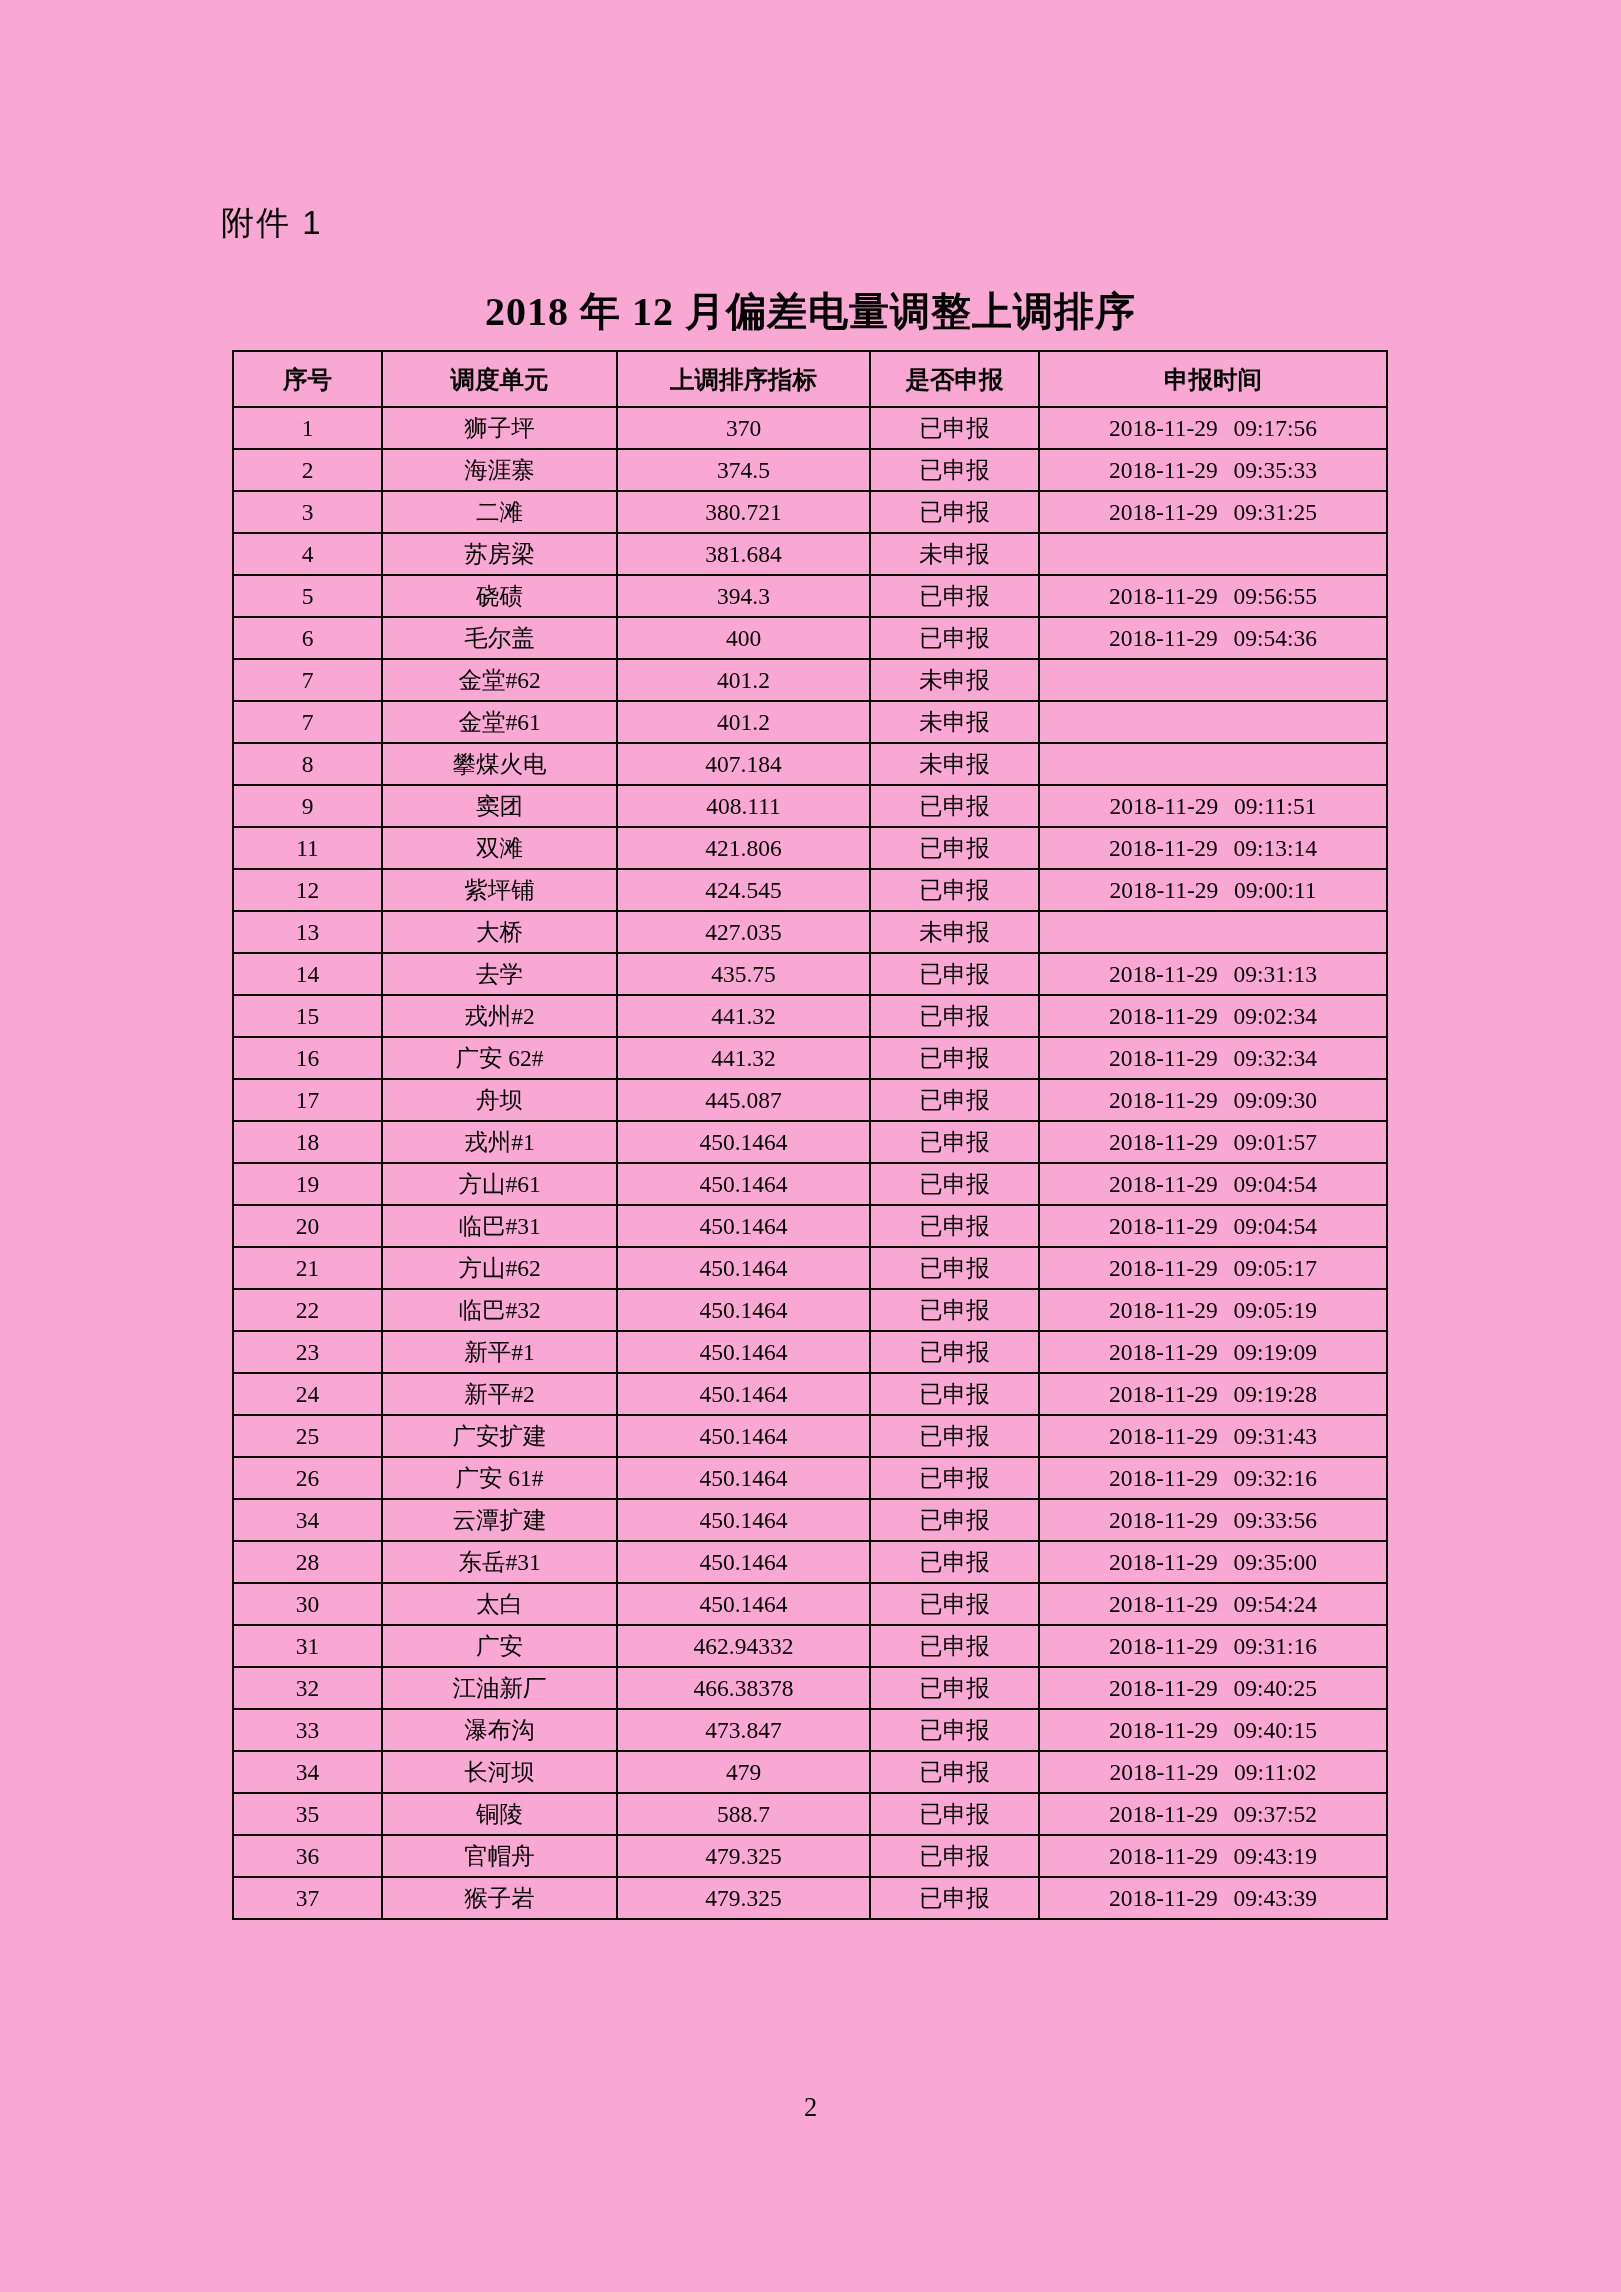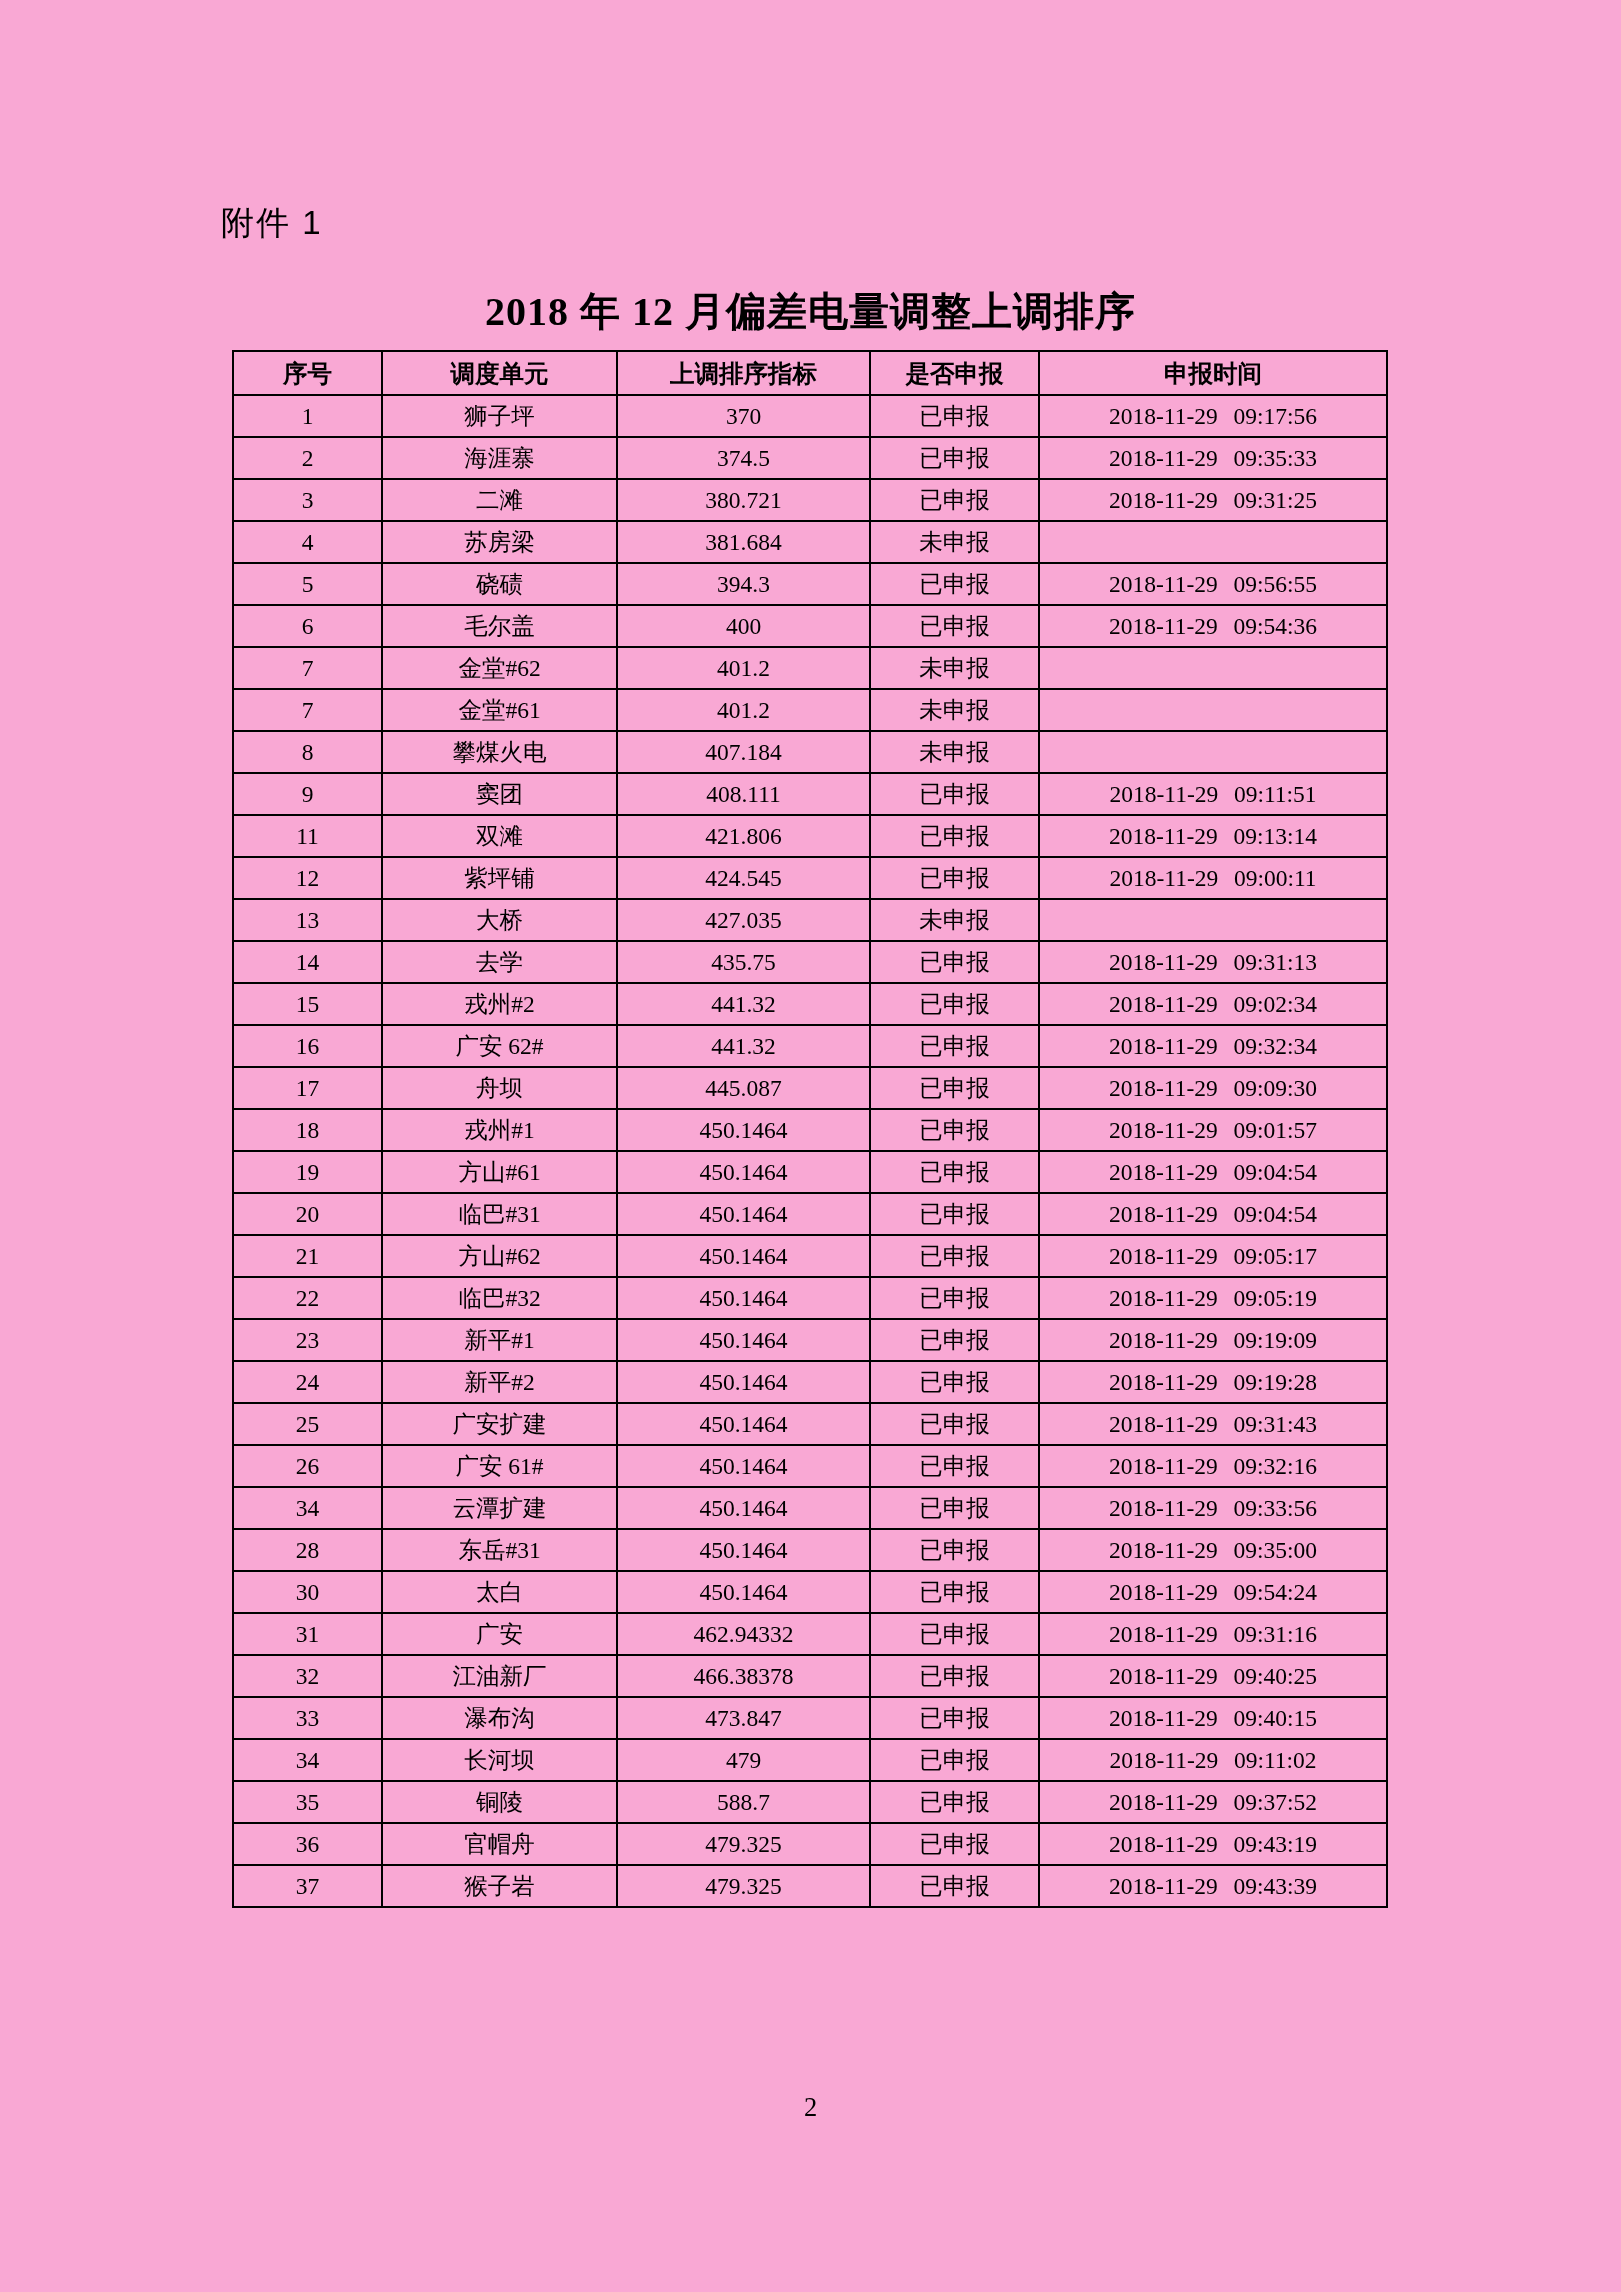--- a/index.html
+++ b/index.html
@@ -49,21 +49,21 @@
     border: 2.9px solid #000;
   }
   table.ranking th, table.ranking td {
     border: 2px solid #000;
     padding: 0;
     text-align: center;
     vertical-align: middle;
     overflow: hidden;
     white-space: nowrap;
   }
-  table.ranking thead tr { height: 44px; margin-top: 40px; }
+  table.ranking thead tr { height: 56px; margin-top: 40px; }
   table.ranking tbody tr { height: 42px; }
   table.ranking th {
     font-family: "Liberation Sans", "DejaVu Sans", sans-serif;
     font-weight: bold;
     font-size: 24.5px;
     border-bottom: 2.9px solid #000;
   }
   table.ranking td {
     font-size: 23.5px;
   }

